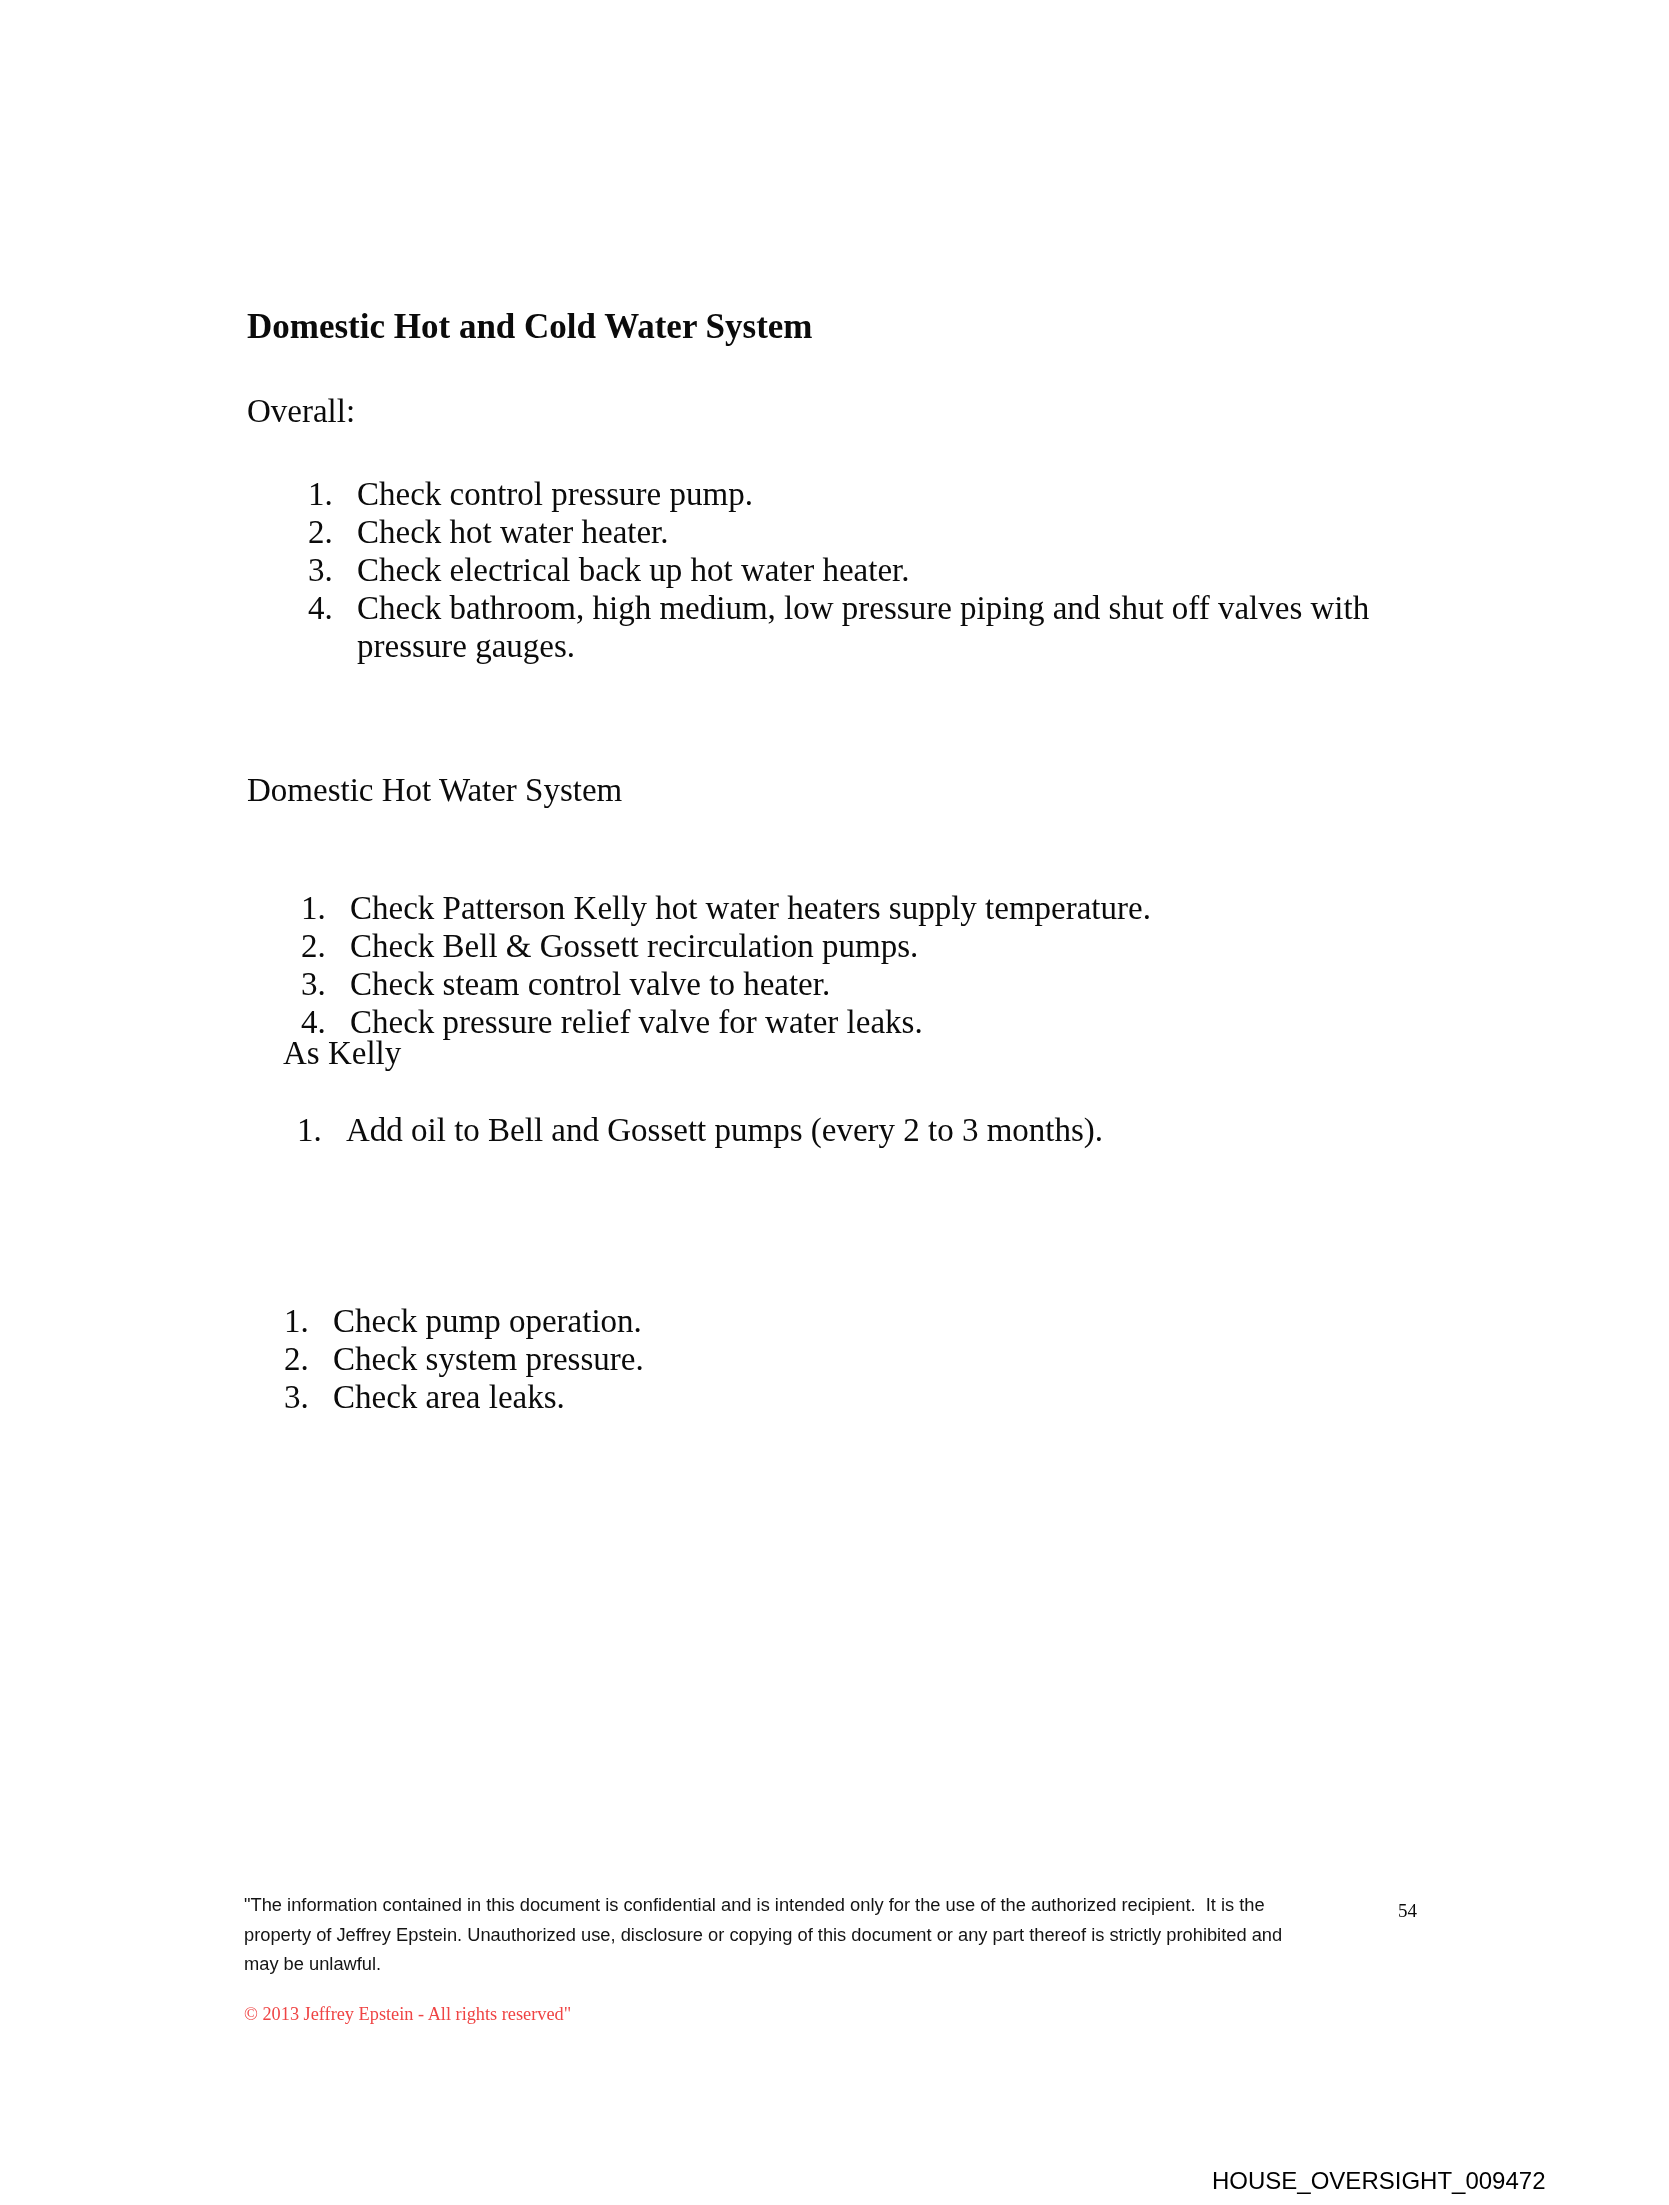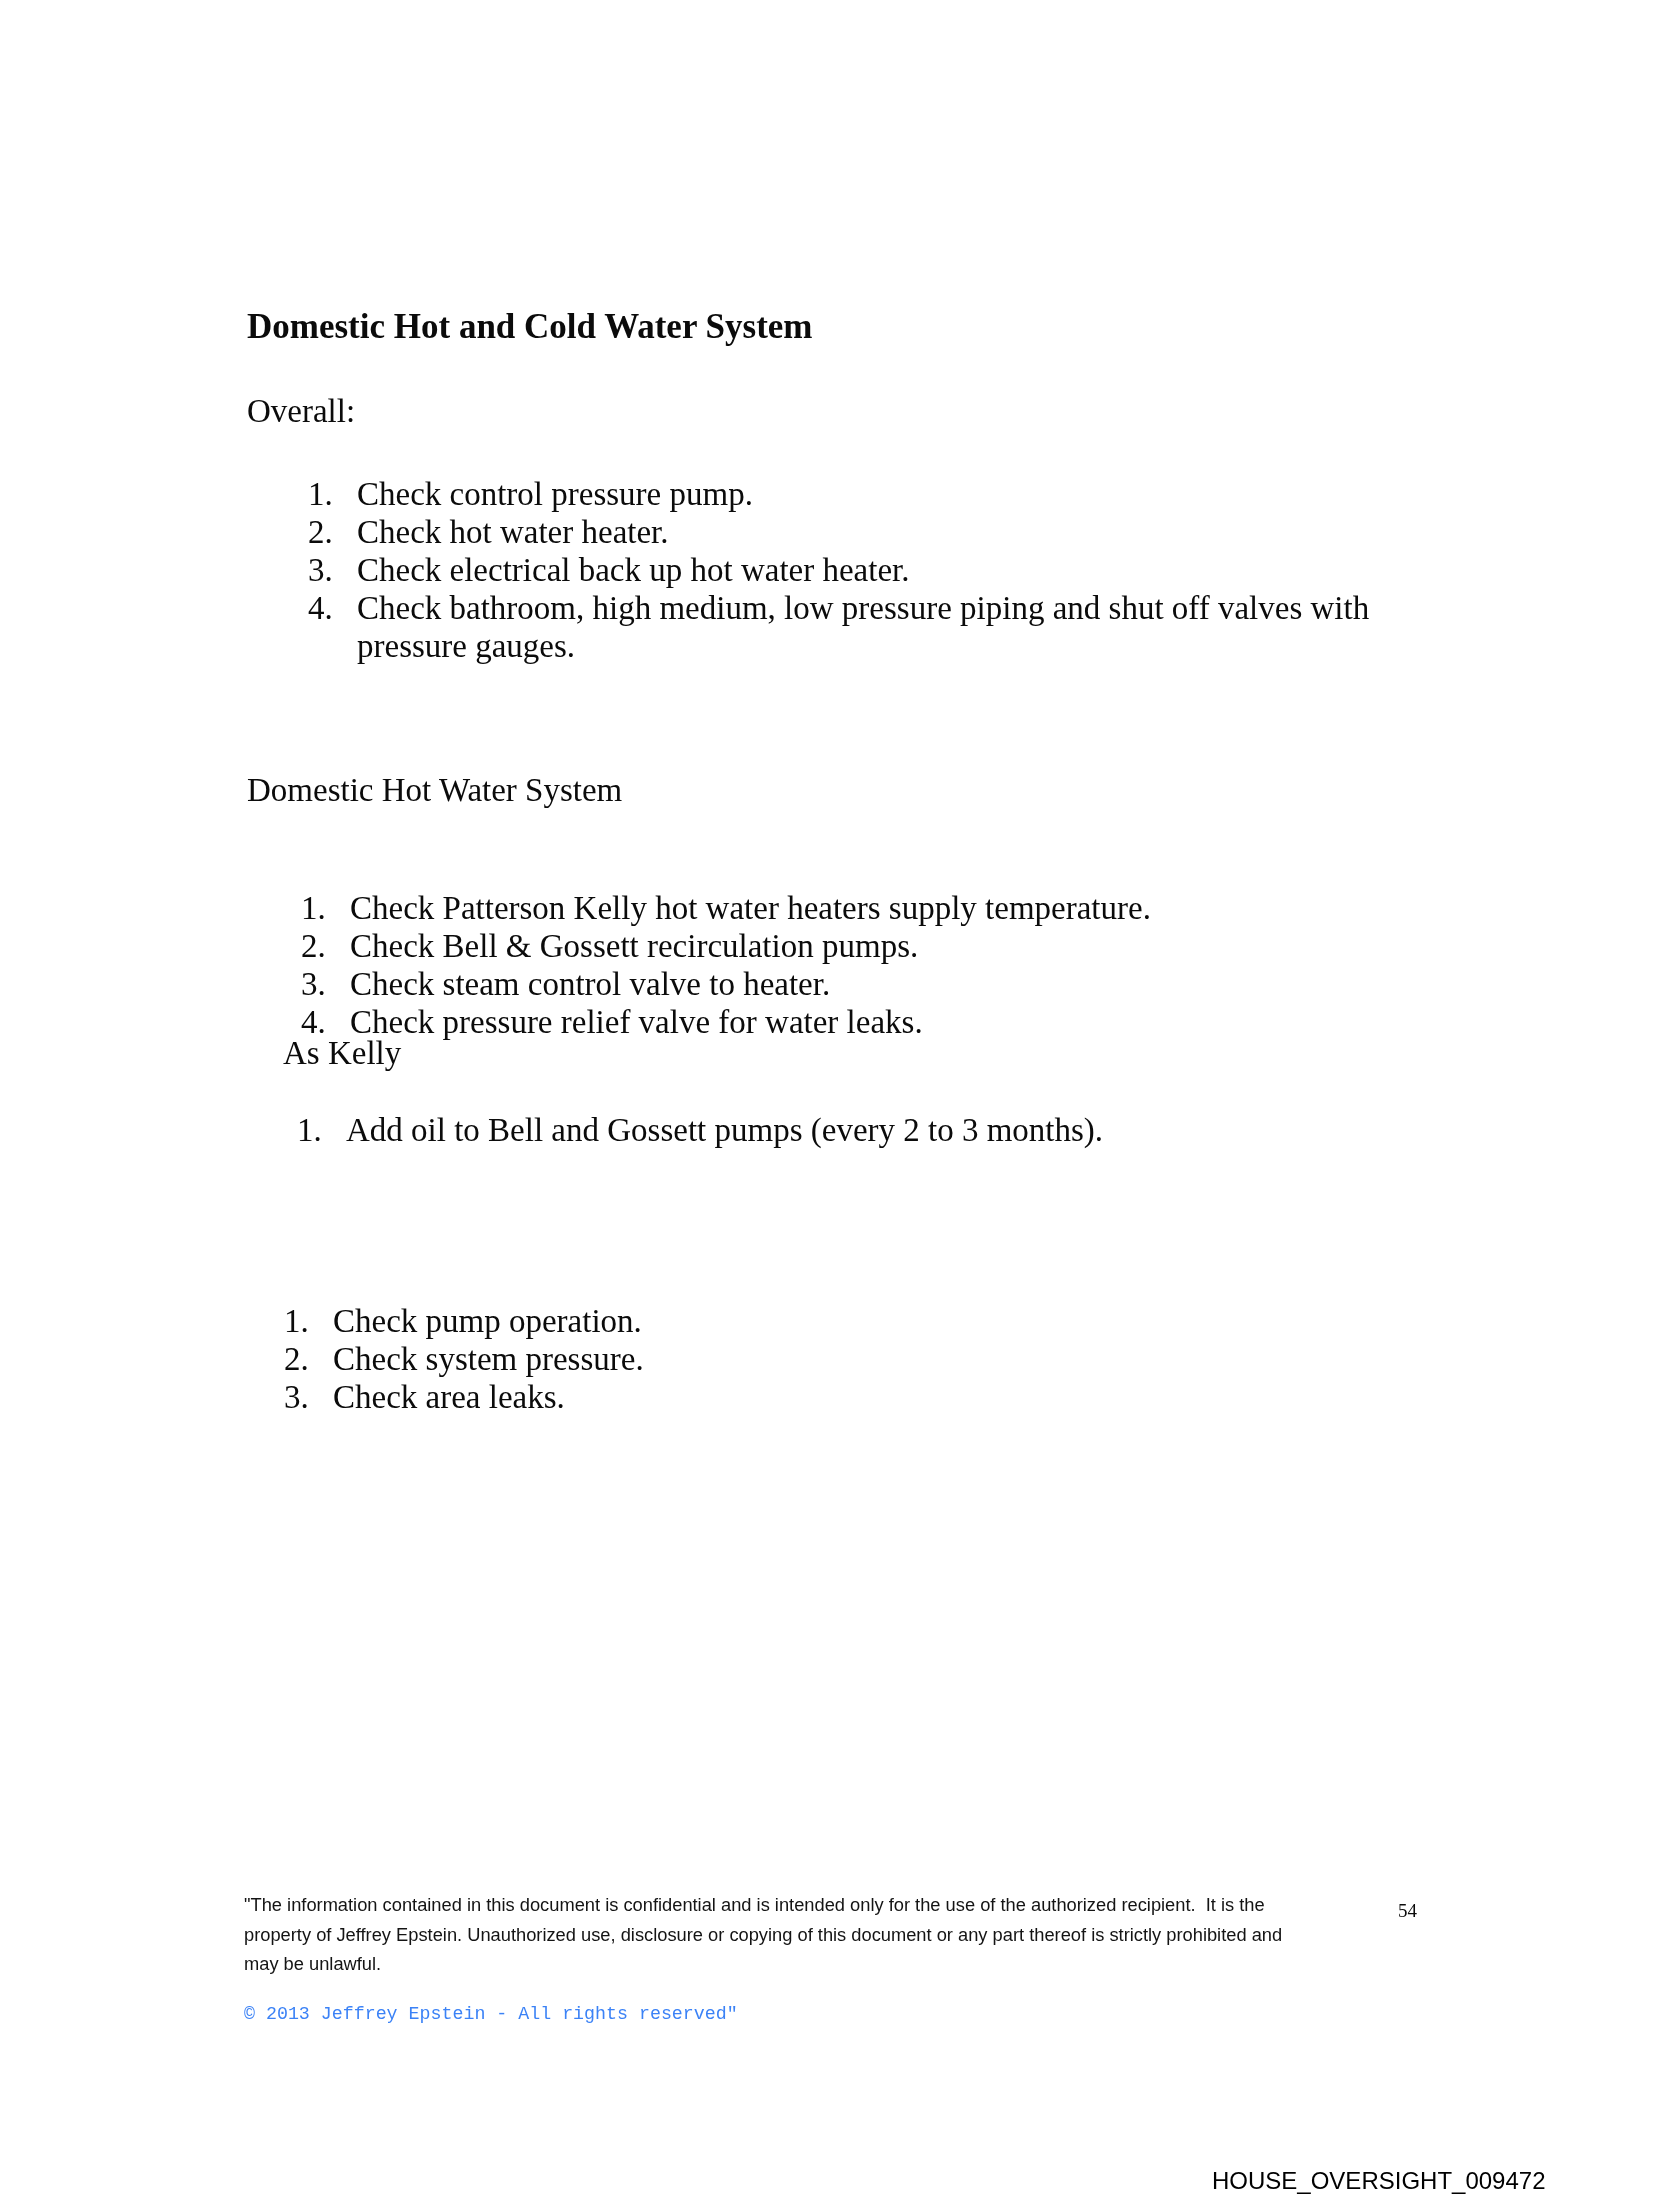--- a/index.html
+++ b/index.html
@@ -49,24 +49,24 @@
     color:#141414;
   }
   .footer-block div{white-space:pre;}
   .page-number{
     left:1398px;top:1894px;
     font-family:Liberation Serif, serif;
     font-size:19px;line-height:33px;
   }
   .copyright{
     left:244px;top:2000px;
-    font-family:Liberation Mono, monospace;
+    font-family:Liberation Serif, serif;
     font-size:18.3px;line-height:29.5px;
     white-space:pre;
-    color:#3b82f6;
+    color:#ef4444;
   }
   .bates-stamp{
     left:1212px;top:2162px;
     font-family:"Liberation Sans", sans-serif;
     font-size:24px;line-height:37px;
     white-space:nowrap;
     color:#000;
   }
 </style>
 </head>

